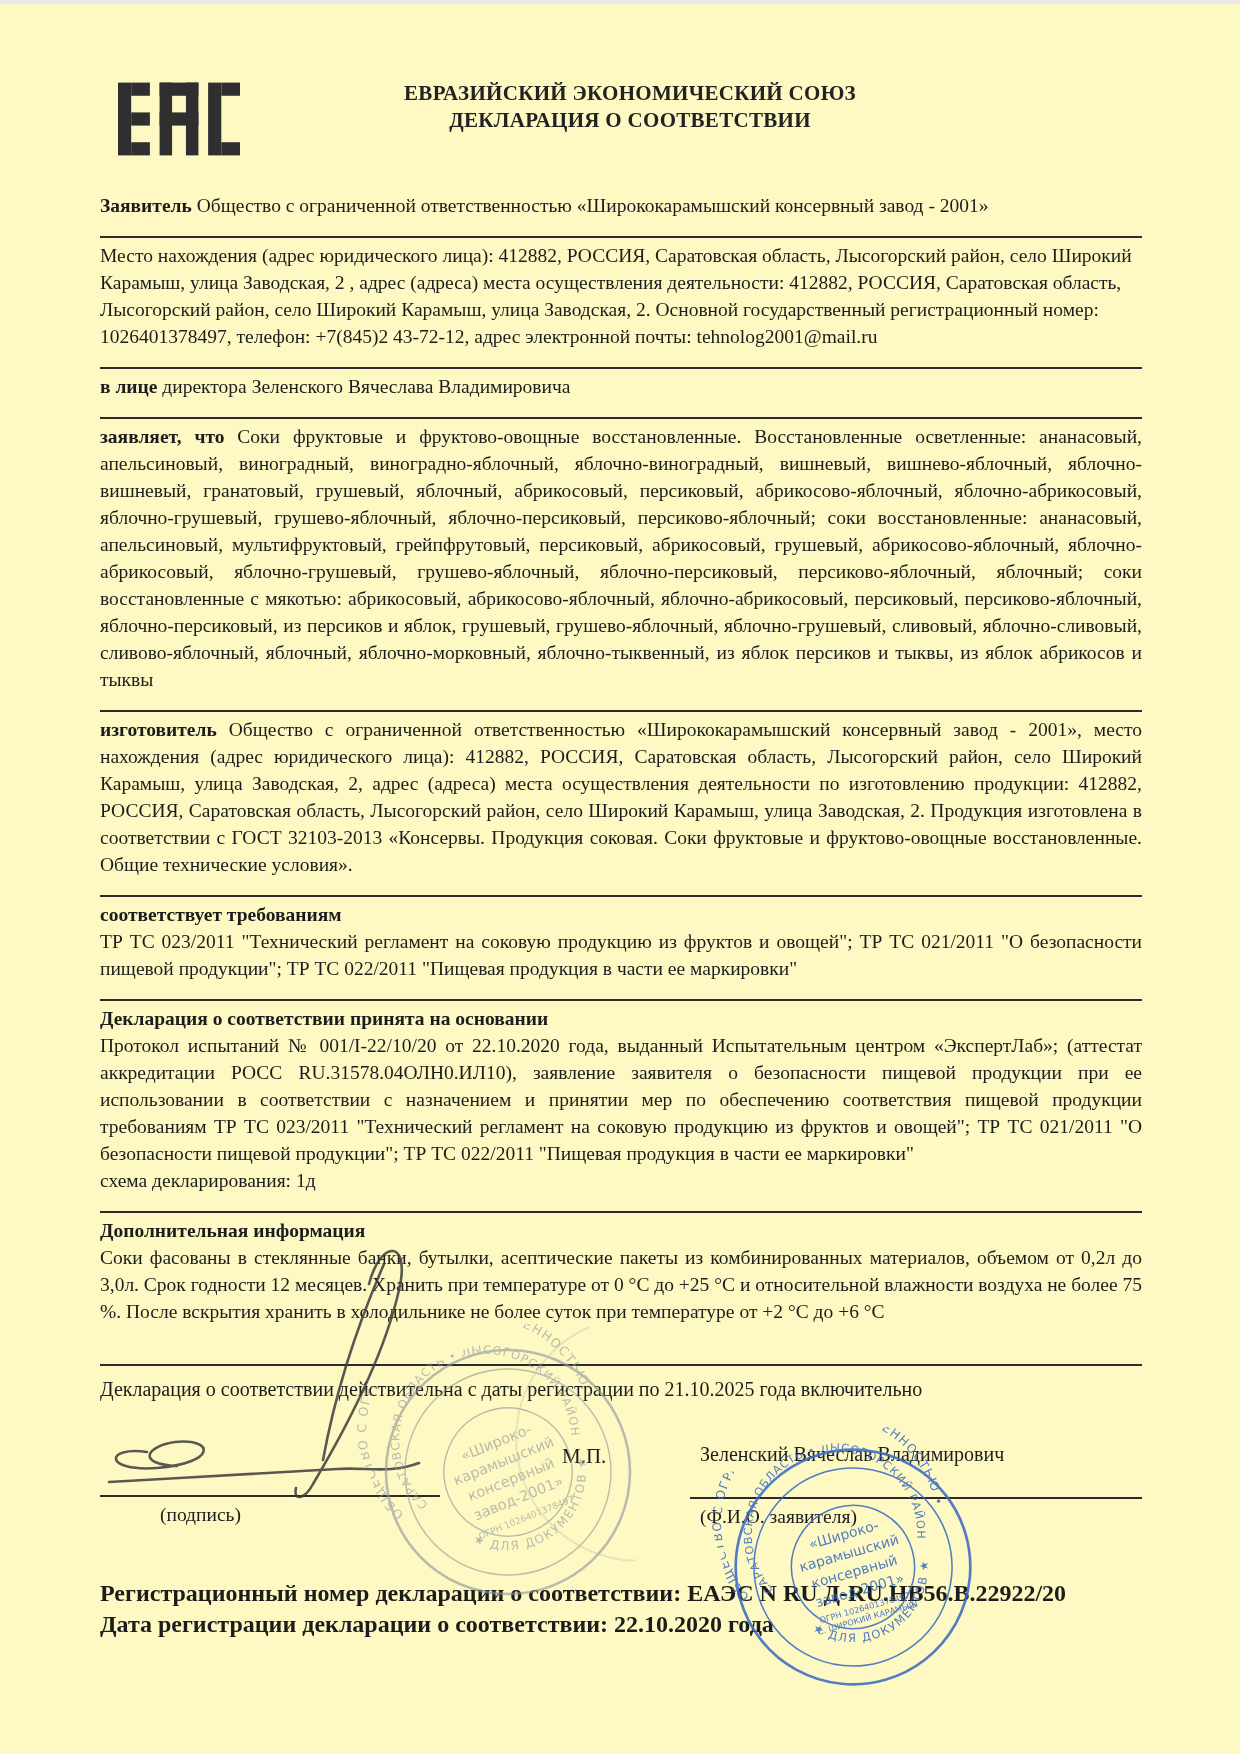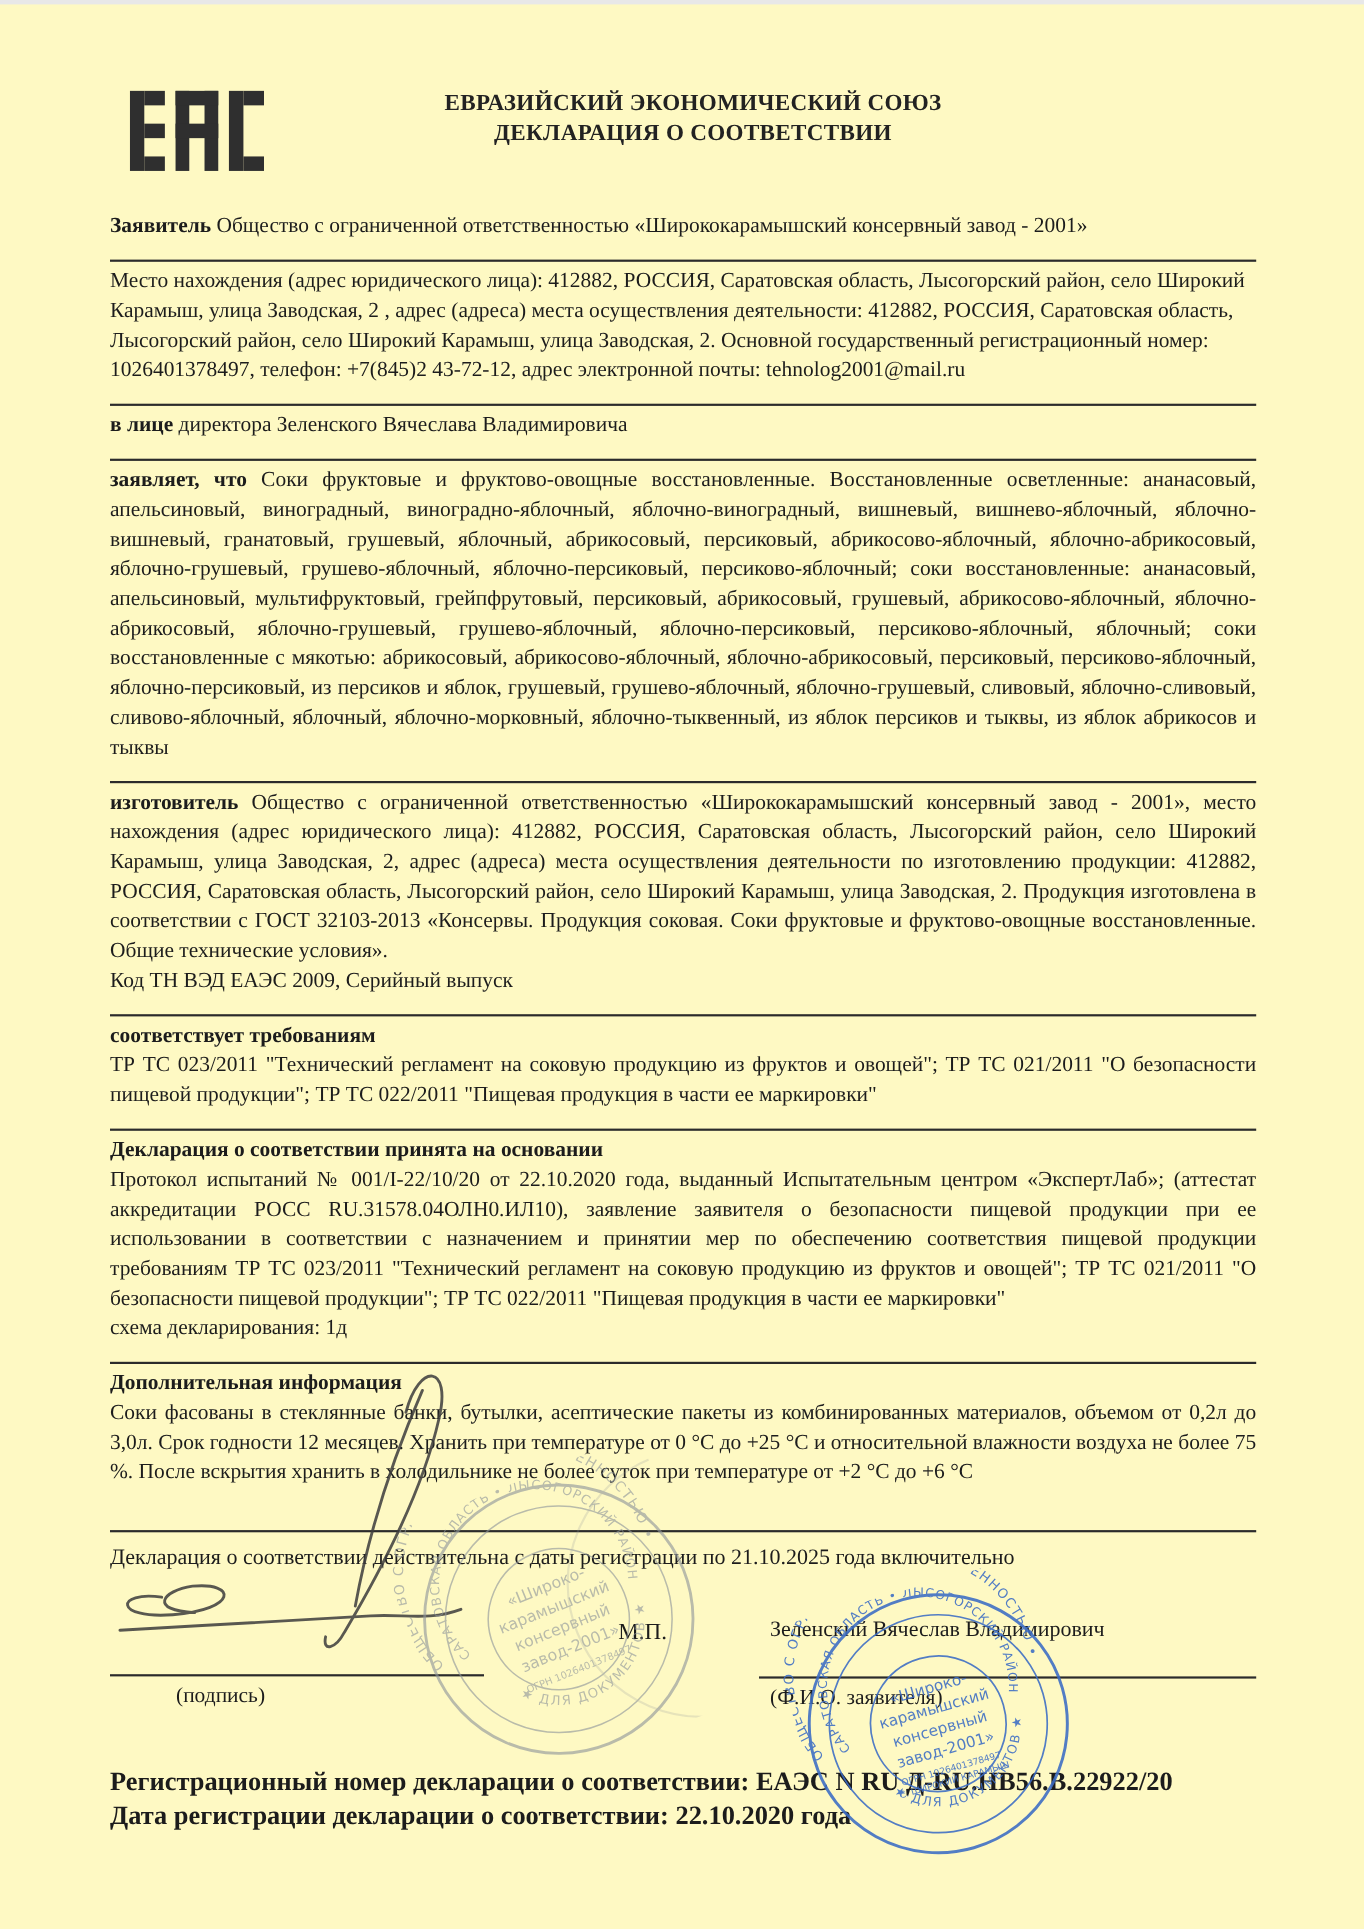--- a/index.html
+++ b/index.html
@@ -79,21 +79,20 @@
     </div>
 
     <div class="sec">
       <p><b class="lbl">заявляет, что</b>
          <span>Соки фруктовые и фруктово-овощные восстановленные. Восстановленные осветленные: ананасовый, апельсиновый, виноградный, виноградно-яблочный, яблочно-виноградный, вишневый, вишнево-яблочный, яблочно-вишневый, гранатовый, грушевый, яблочный, абрикосовый, персиковый, абрикосово-яблочный, яблочно-абрикосовый, яблочно-грушевый, грушево-яблочный, яблочно-персиковый, персиково-яблочный; соки восстановленные: ананасовый, апельсиновый, мультифруктовый, грейпфрутовый, персиковый, абрикосовый, грушевый, абрикосово-яблочный, яблочно-абрикосовый, яблочно-грушевый, грушево-яблочный, яблочно-персиковый, персиково-яблочный, яблочный; соки восстановленные с мякотью: абрикосовый, абрикосово-яблочный, яблочно-абрикосовый, персиковый, персиково-яблочный, яблочно-персиковый, из персиков и яблок, грушевый, грушево-яблочный, яблочно-грушевый, сливовый, яблочно-сливовый, сливово-яблочный, яблочный, яблочно-морковный, яблочно-тыквенный, из яблок персиков и тыквы, из яблок абрикосов и тыквы</span></p>
     </div>
 
     <div class="sec">
       <p><b class="lbl">изготовитель</b>
          <span>Общество с ограниченной ответственностью «Ширококарамышский консервный завод - 2001», место нахождения (адрес юридического лица): 412882, РОССИЯ, Саратовская область, Лысогорский район, село Широкий Карамыш, улица Заводская, 2, адрес (адреса) места осуществления деятельности по изготовлению продукции: 412882, РОССИЯ, Саратовская область, Лысогорский район, село Широкий Карамыш, улица Заводская, 2. Продукция изготовлена в соответствии с ГОСТ 32103-2013 «Консервы. Продукция соковая. Соки фруктовые и фруктово-овощные восстановленные. Общие технические условия».</span></p>
-      <p class="left">Код ТН ВЭД ЕАЭС 2009, Серийный выпуск</p>
     </div>
 
     <div class="sec">
       <p class="left"><b class="lbl">соответствует требованиям</b></p>
       <p>ТР ТС 023/2011 "Технический регламент на соковую продукцию из фруктов и овощей"; ТР ТС 021/2011 "О безопасности пищевой продукции"; ТР ТС 022/2011 "Пищевая продукция в части ее маркировки"</p>
     </div>
 
     <div class="sec">
       <p class="left"><b class="lbl">Декларация о соответствии принята на основании</b></p>
       <p>Протокол испытаний № 001/I-22/10/20 от 22.10.2020 года, выданный Испытательным центром «ЭкспертЛаб»; (аттестат аккредитации РОСС RU.31578.04ОЛН0.ИЛ10), заявление заявителя о безопасности пищевой продукции при ее использовании в соответствии с назначением и принятии мер по обеспечению соответствия пищевой продукции требованиям ТР ТС 023/2011 "Технический регламент на соковую продукцию из фруктов и овощей"; ТР ТС 021/2011 "О безопасности пищевой продукции"; ТР ТС 022/2011 "Пищевая продукция в части ее маркировки"</p>

